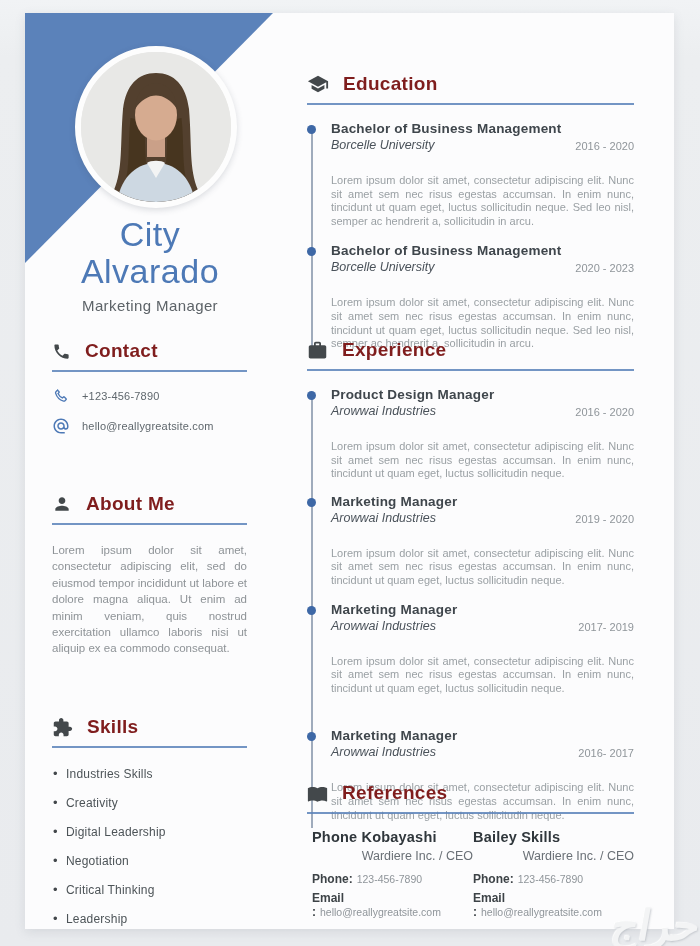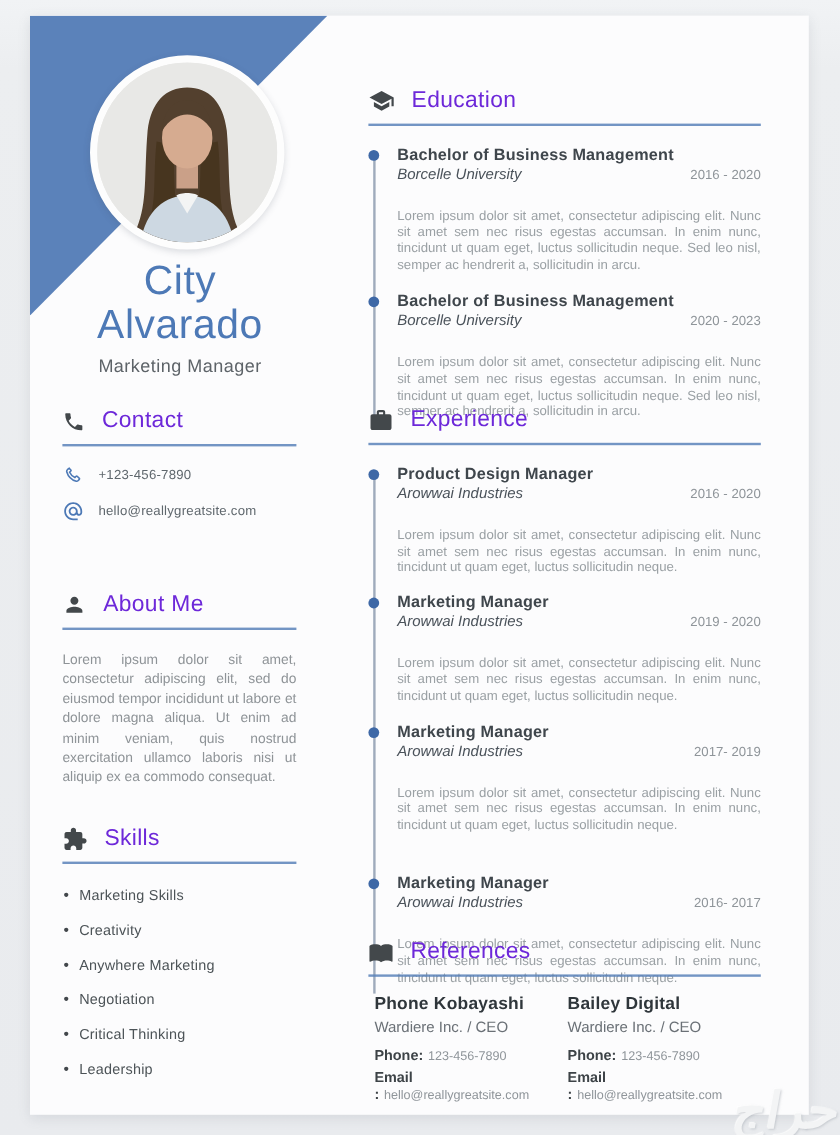--- a/index.html
+++ b/index.html
@@ -27,21 +27,21 @@
   }
   .photo svg{display:block;width:100%;height:100%;}
   
   .name-block{position:absolute;left:0;top:203px;width:250px;text-align:center;z-index:2;}
   .name{font-size:34px;line-height:37px;font-weight:500;color:#4d79b6;letter-spacing:.5px;}
   .job-title{margin-top:7px;font-size:15px;color:#5d6368;letter-spacing:.4px;}
   
   .sec{position:absolute;}
   .sec-head{display:flex;align-items:center;gap:14px;}
   .sec-head svg{flex:0 0 auto;}
-  .sec-title{font-size:19px;font-weight:400;color:#6d28d9;letter-spacing:.3px;}
+  .sec-title{font-size:19px;font-weight:700;color:#7f1d1d;letter-spacing:.3px;}
   .rule{margin-top:8px;height:2px;background:#5b82ba;opacity:.85;}
   
   .side{left:27px;width:195px;}
   .contact-rows{margin-top:14px;}
   .c-row{display:flex;align-items:center;gap:12px;margin-bottom:10px;min-height:20px;}
   .c-row svg{flex:0 0 auto;}
   .c-text{font-size:11px;color:#5f676d;letter-spacing:.2px;}
   .about-text{margin-top:17px;font-size:11.5px;line-height:16.4px;color:#8e9397;text-align:justify;}
   .skills-list{list-style:none;margin:19px 0 0 0;padding:0 0 0 14px;}
   .skills-list li{position:relative;font-size:12px;color:#4c5357;margin-bottom:15px;letter-spacing:.2px;}
@@ -58,21 +58,21 @@
   .t-dates{font-size:11px;color:#8f959a;}
   .t-desc{margin-top:22px;font-size:11px;line-height:13.6px;color:#9aa0a4;text-align:justify;}
   .mt-edu{margin-top:15px;}
   .mt-exp2{margin-top:13px;}
   .mt-exp3{margin-top:14px;}
   .mt-exp4{margin-top:33px;}
   
   .ref-grid{display:flex;margin-top:15px;margin-left:5px;}
   .ref{width:168px;}
   .ref-name{font-size:14.5px;font-weight:700;color:#2f363b;letter-spacing:.2px;}
-  .ref-role{margin-top:4px;font-size:12.5px;color:#6a7076;}
+  .ref-role{margin-top:4px;font-size:12.5px;color:#6a7076;text-align:right;}
   .ref-line{margin-top:9px;font-size:10.5px;color:#8f959a;}
   .ref-line + .ref-line{margin-top:5px;}
   .ref-label{font-size:12px;font-weight:700;color:#3d4347;margin-right:4px;}
   
   .watermark{
     position:absolute;right:0px;bottom:-4px;z-index:5;
     font-size:42px;font-weight:700;transform:skewX(-10deg);
     color:#f3f4f5;text-shadow:1px 1px 2px rgba(175,180,186,.6),-1px -1px 1px rgba(255,255,255,.9);
     letter-spacing:2px;
   }
@@ -132,32 +132,32 @@
     <div class="sec-head">
       <svg width="20" height="20" viewBox="0 0 24 24">
           <path fill="#43484b" d="M12 12c2.21 0 4-1.79 4-4s-1.79-4-4-4-4 1.79-4 4 1.79 4 4 4zm0 2c-2.67 0-8 1.34-8 4v2h16v-2c0-2.66-5.33-4-8-4z"></path>
         </svg>
       <span class="sec-title">About Me</span>
     </div>
     <div class="rule"></div>
     <p class="about-text">Lorem ipsum dolor sit amet, consectetur adipiscing elit, sed do eiusmod tempor incididunt ut labore et dolore magna aliqua. Ut enim ad minim veniam, quis nostrud exercitation ullamco laboris nisi ut aliquip ex ea commodo consequat.</p>
   </div>
 
-  <div class="sec side" style="top:675px;">
+  <div class="sec side" style="top:703px;">
     <div class="sec-head">
       <svg width="21" height="21" viewBox="0 0 24 24">
           <path fill="#43484b" d="M20.5 11H19V7c0-1.1-.9-2-2-2h-4V3.5C13 2.12 11.88 1 10.5 1S8 2.12 8 3.5V5H4c-1.1 0-1.99.9-1.99 2v3.8H3.5c1.49 0 2.7 1.21 2.7 2.7s-1.21 2.7-2.7 2.7H2V20c0 1.1.9 2 2 2h3.8v-1.5c0-1.49 1.21-2.7 2.7-2.7 1.49 0 2.7 1.21 2.7 2.7V22H17c1.1 0 2-.9 2-2v-4h1.5c1.38 0 2.5-1.12 2.5-2.5S21.88 11 20.5 11z"></path>
         </svg>
       <span class="sec-title">Skills</span>
     </div>
     <div class="rule"></div>
     <ul class="skills-list">
-      <li>Marketing Skills</li>
+      <li>Industries Skills</li>
       <li>Creativity</li>
-      <li>Anywhere Marketing</li>
+      <li>Digital Leadership</li>
       <li>Negotiation</li>
       <li>Critical Thinking</li>
       <li>Leadership</li>
     </ul>
   </div>
 
   <div class="sec main" style="top:60px;">
     <div class="sec-head">
       <svg width="22" height="22" viewBox="0 0 24 24">
           <path fill="#43484b" d="M5 13.18v4L12 21l7-3.82v-4L12 17l-7-3.82zM12 3L1 9l11 6 9-4.91V17h2V9L12 3z"></path>
@@ -246,21 +246,21 @@
     </div>
     <div class="rule"></div>
     <div class="ref-grid">
       <div class="ref">
         <div class="ref-name">Phone Kobayashi</div>
         <div class="ref-role">Wardiere Inc. / CEO</div>
         <div class="ref-line"><span class="ref-label">Phone:</span><span>123-456-7890</span></div>
         <div class="ref-line"><span class="ref-label">Email :</span><span>hello@reallygreatsite.com</span></div>
       </div>
       <div class="ref">
-        <div class="ref-name">Bailey Digital</div>
+        <div class="ref-name">Bailey Skills</div>
         <div class="ref-role">Wardiere Inc. / CEO</div>
         <div class="ref-line"><span class="ref-label">Phone:</span><span>123-456-7890</span></div>
         <div class="ref-line"><span class="ref-label">Email :</span><span>hello@reallygreatsite.com</span></div>
       </div>
     </div>
   </div>
 
 </div>
 
 <div class="watermark">حراج</div>

